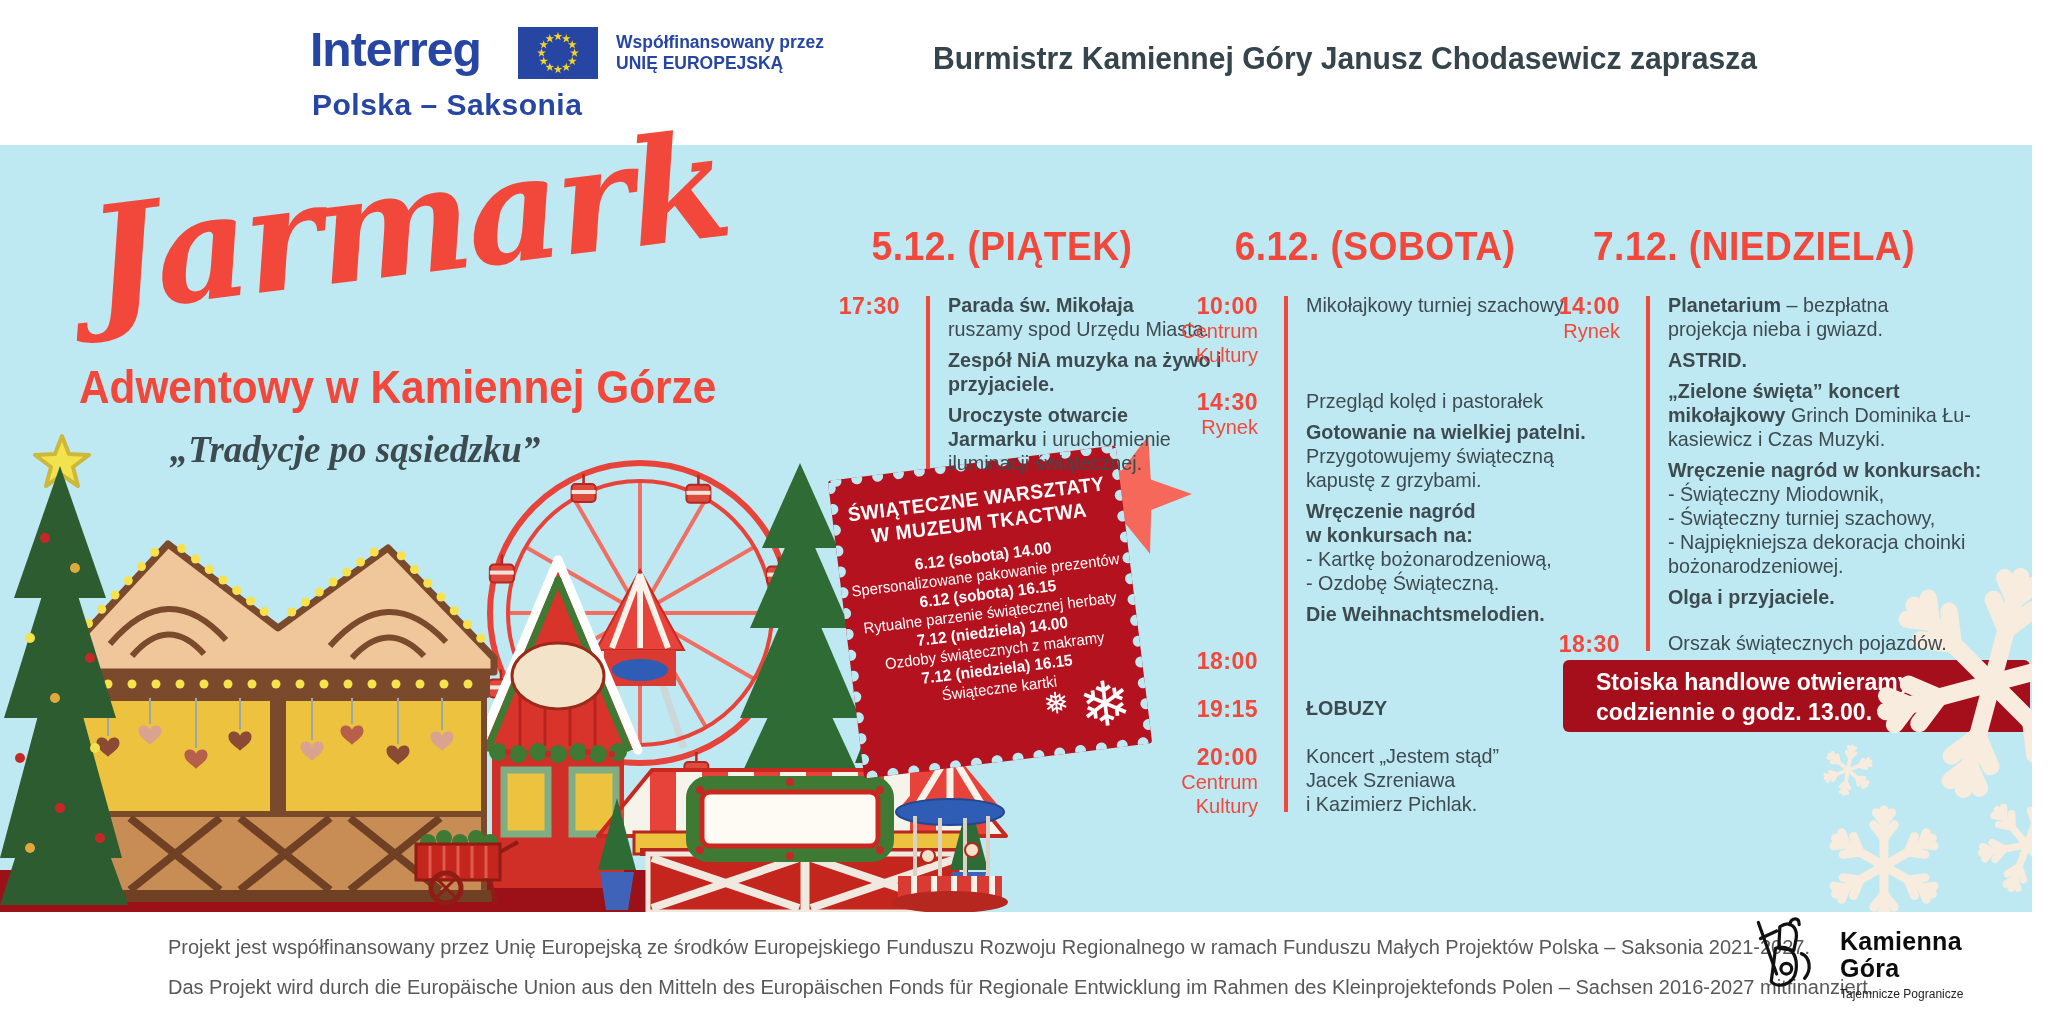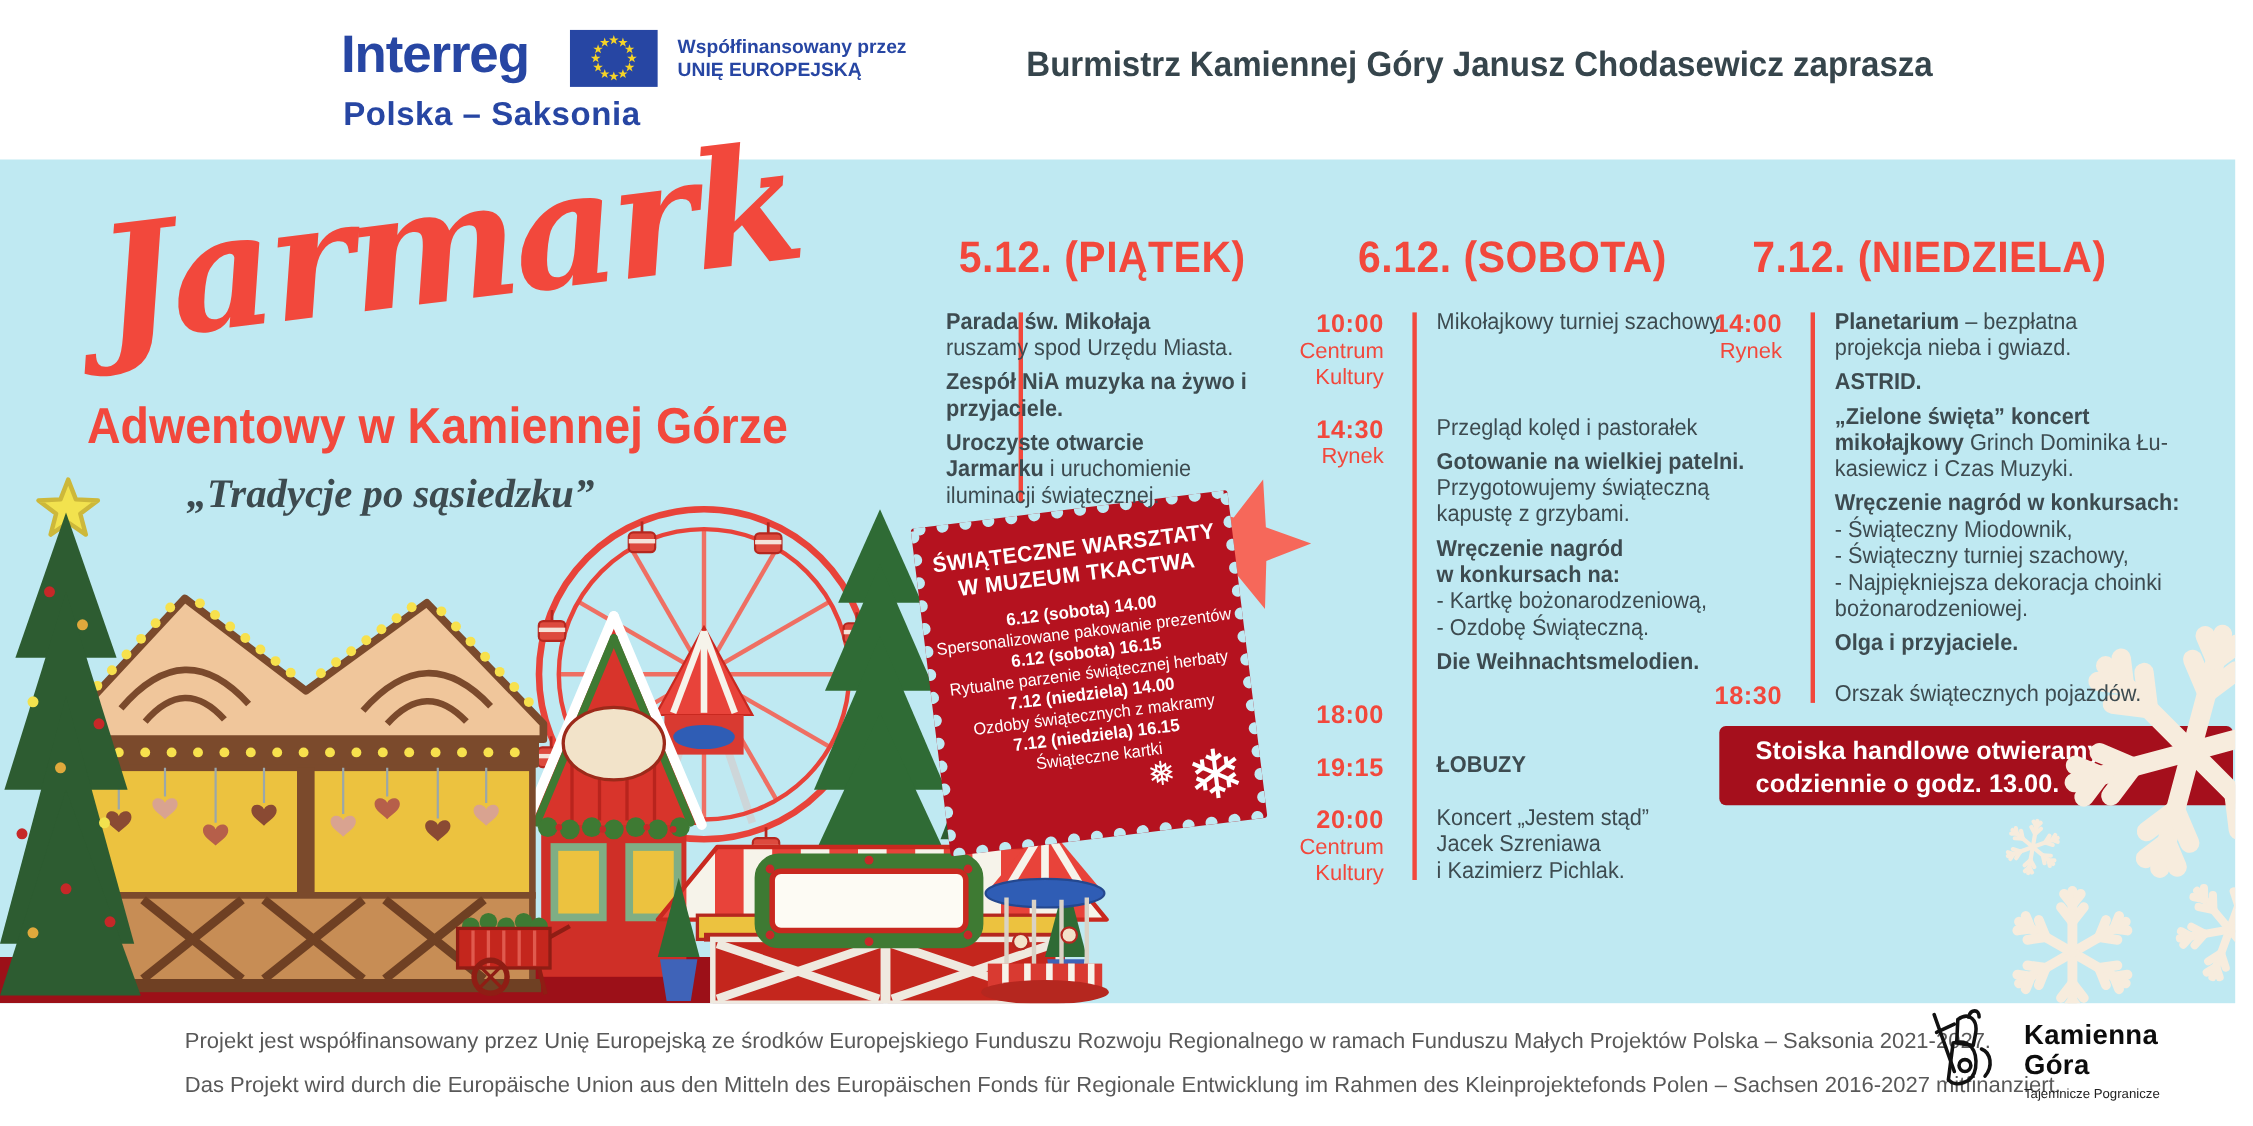--- a/index.html
+++ b/index.html
@@ -12,21 +12,21 @@
   .interreg-program{left:312px;top:88px;font-size:30px;font-weight:bold;color:var(--eublue);letter-spacing:.5px;}
   .eu-co{left:616px;top:32px;font-size:17.5px;font-weight:bold;color:var(--eublue);line-height:21px;}
   .burmistrz{left:905px;top:40px;width:880px;text-align:center;font-size:32px;font-weight:bold;color:#36454c;transform:scaleX(.94);white-space:nowrap;}
 
   
   .jarmark{left:88px;top:150px;font-family:"DejaVu Serif",serif;font-style:italic;font-weight:bold;font-size:146px;color:var(--coral);transform:rotate(-7deg);letter-spacing:-4px;line-height:1;}
   .adw{left:55px;top:360px;width:600px;text-align:center;font-size:46px;font-weight:bold;color:var(--coral);transform:scaleX(.92);white-space:nowrap;}
   .sub{left:55px;top:428px;width:600px;text-align:center;font-size:37px;font-weight:bold;font-style:italic;color:var(--dark);white-space:nowrap;font-family:Liberation Serif, serif;}
 
   
-  .day-col{position:absolute;top:212px;}
+  .day-col{position:absolute;top:224px;}
   .day-header{font-size:40px;font-weight:bold;color:var(--coral);text-align:center;transform:scaleX(.93);letter-spacing:.5px;margin-bottom:24px;white-space:nowrap;}
   .entries{position:relative;}
   .vline{position:absolute;top:3px;bottom:6px;width:4px;background:var(--coral);}
   .entry{display:flex;margin-bottom:22px;}
   .entry:last-child{margin-bottom:0;}
   .timecell{flex:none;text-align:right;padding-right:14px;box-sizing:border-box;}
   .time{font-weight:bold;font-size:23px;color:var(--coral);letter-spacing:.5px;line-height:26px;}
   .place{font-size:20px;color:var(--coral);line-height:24px;}
   .textcell{padding-left:34px;}
   .par{margin-bottom:7px;}
@@ -630,20 +630,23 @@
     <div class="logo-name">Kamienna</div>
     <div class="logo-name">Góra</div>
     <div class="logo-tag">Tajemnicze Pogranicze</div>
   </div>
 
 <div class="day-col" style="left: 826px; width: 352px;">
       <div class="day-header">5.12. (PIĄTEK)</div>
       <div class="entries">
         <div class="vline" style="left: 100px;"></div>
         <div class="entry">
+          <div class="timecell" style="width: 88px;">
+            <div class="time">17:30</div>
+          </div>
           <div class="textcell">
             <div class="par">
               <div class="pline"><span class="b">Parada św. Mikołaja</span></div>
               <div class="pline"><span>ruszamy spod Urzędu Miasta.</span></div>
             </div>
             <div class="par">
               <div class="pline"><span class="b">Zespół NiA muzyka na żywo i</span></div>
               <div class="pline"><span class="b">przyjaciele.</span></div>
             </div>
             <div class="par">

